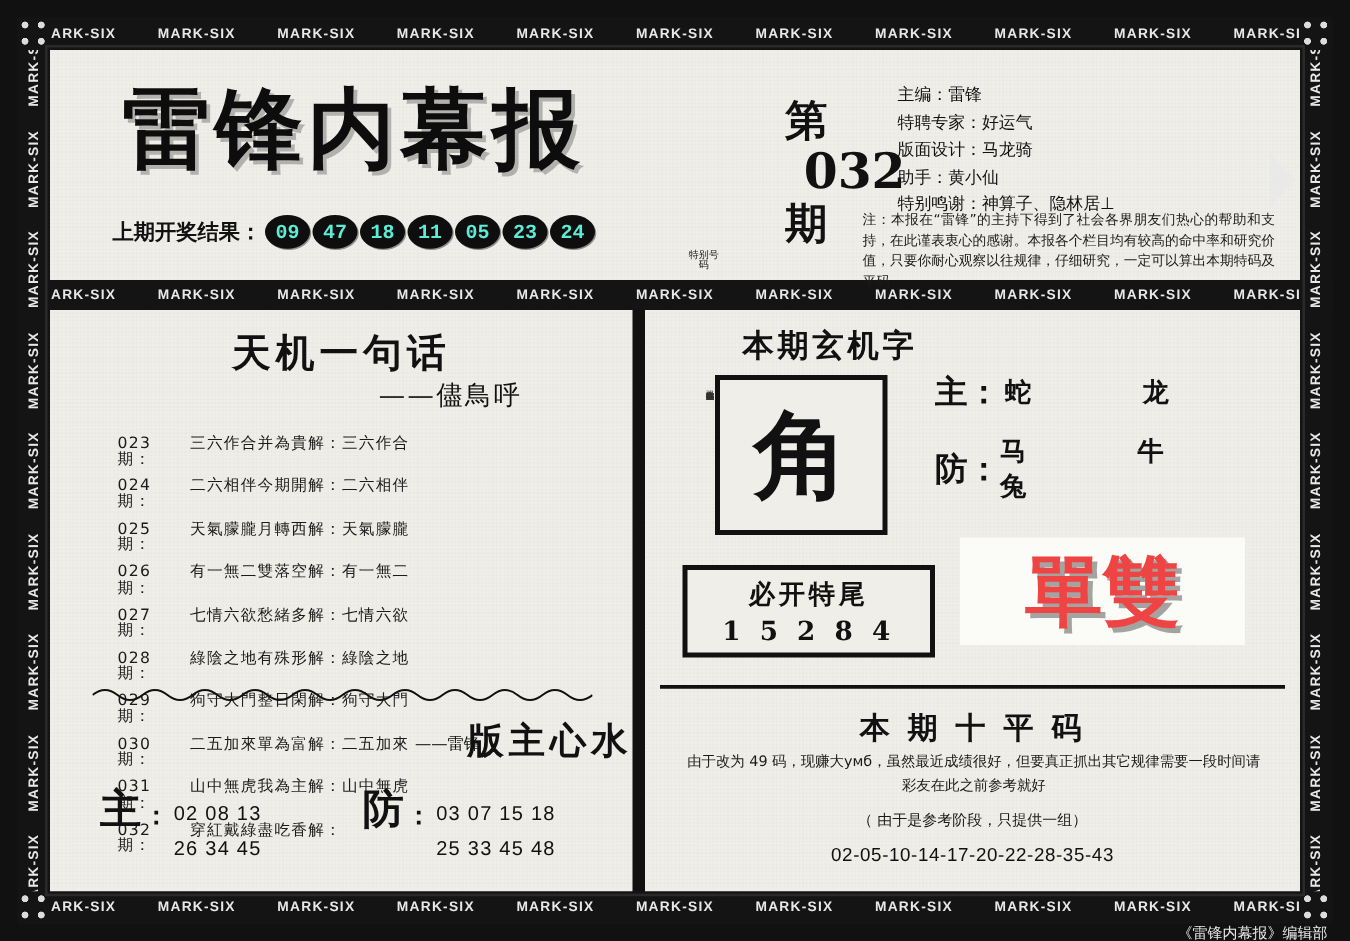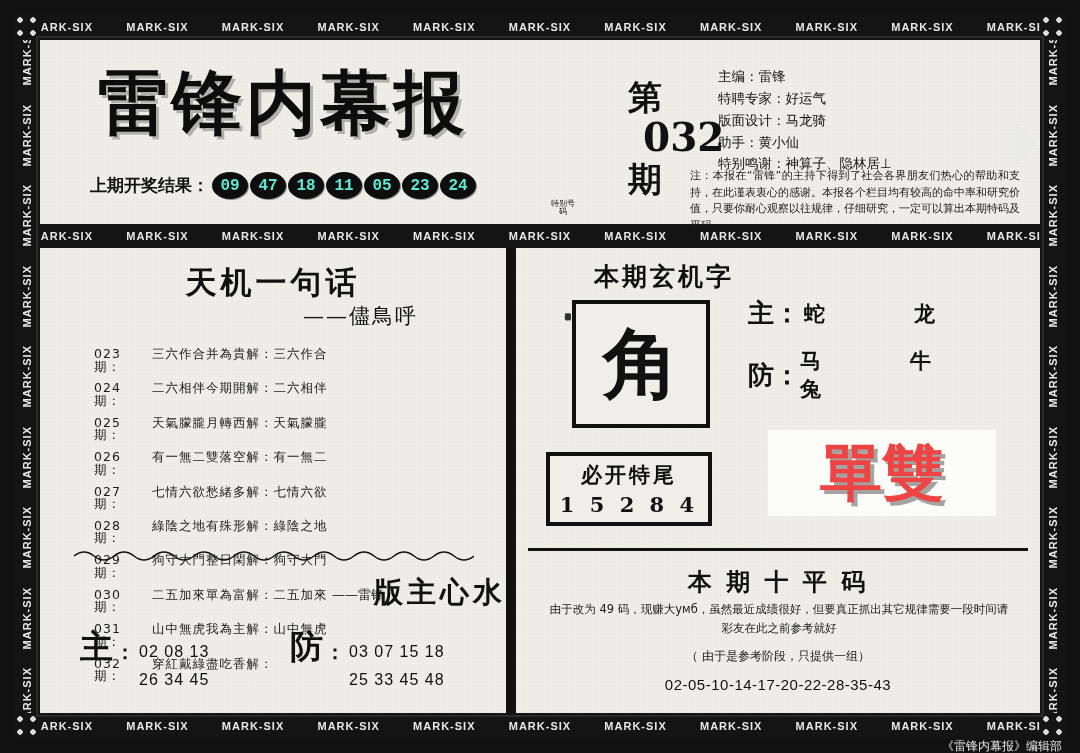--- a/index.html
+++ b/index.html
@@ -219,21 +219,21 @@
     position:absolute; left:232px; top:48px;
     font-family:"DejaVu Serif", serif;
     color:#111;
   }
   .zf-row { display:flex; align-items:center; margin-bottom:16px; }
   .zf-lbl { font-size:26px; font-weight:bold; width:56px; }
   .zf-vals { font-size:21px; font-weight:bold; letter-spacing:34px; }
 
   .bikai {
     position:absolute; left:30px; top:204px;
-    width:166px; height:74px;
+    width:202px; height:74px;
     border:4px solid #111;
     background:#efeee9;
     display:flex; flex-direction:column;
     align-items:center; justify-content:center;
   }
   .bikai .t1 {
     font-family:"DejaVu Serif", serif;
     font-size:21px; font-weight:bold; color:#111; letter-spacing:3px;
   }
   .bikai .t2 {

